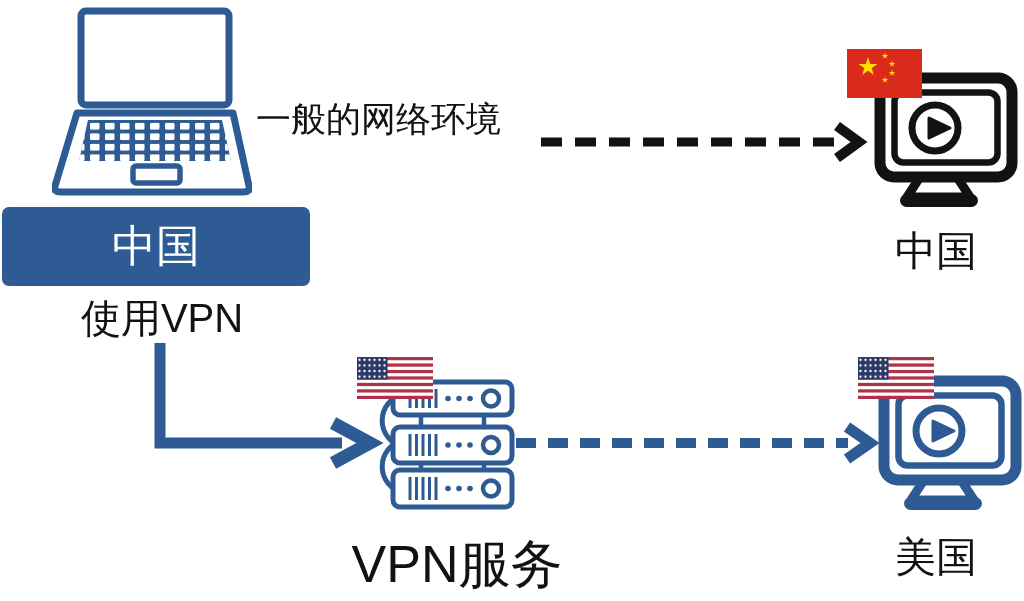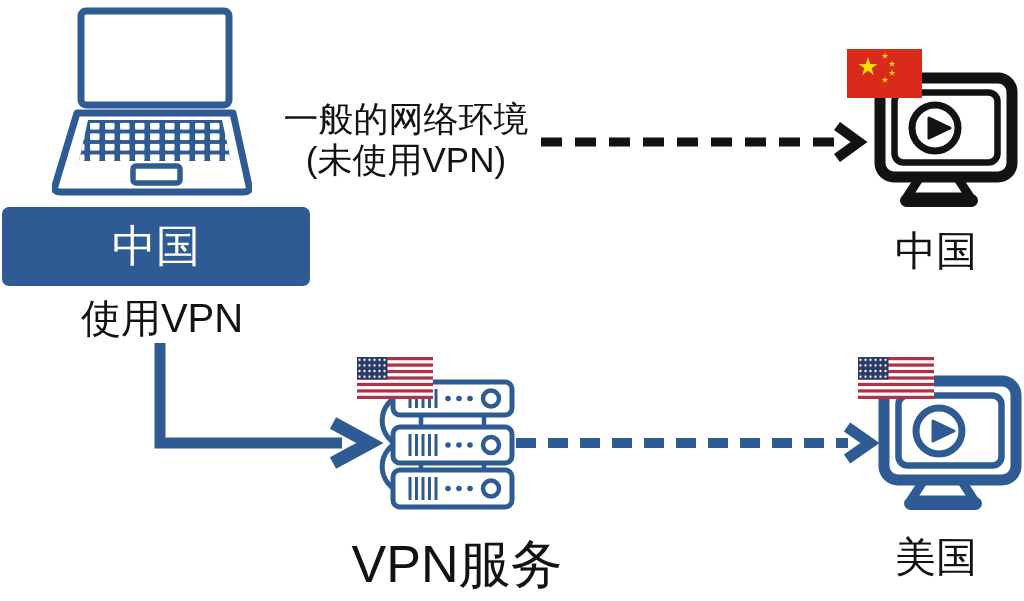--- a/index.html
+++ b/index.html
@@ -8,21 +8,21 @@
     font-family:"Liberation Sans","DejaVu Sans",sans-serif;overflow:hidden;
   }
   .abs{position:absolute;}
   .label{color:var(--line_black,#111);text-align:center;}
   .banner{
     background:var(--diagram_blue,#2E5B94);border-radius:7px;
     display:flex;align-items:center;justify-content:center;
   }
   .banner span{color:#fff;font-size:44px;}
   .caption{font-size:40px;}
-  .info{font-size:35px;line-height:41px;text-align:center;color:var(--line_black,#111);}
+  .info{font-size:35px;line-height:41px;color:var(--line_black,#111);}
   .country{font-size:41px;}
   .server-label{font-size:52px;}
   
   .sb{stroke:var(--diagram_blue,#2E5B94);}
   .fb{fill:var(--diagram_blue,#2E5B94);}
   .sk{stroke:var(--line_black,#111);}
   .fk{fill:var(--line_black,#111);}
   .fw{fill:#fff;}
   .nf{fill:none;}
 </style>
@@ -45,21 +45,20 @@
   </svg>
 
   <div class="abs banner" style="left:2px;top:207px;width:308px;height:79px">
     <span>中国</span>
   </div>
 
   <div class="abs label caption" style="left:8px;top:291px;width:308px">使用VPN</div>
 
   <div class="abs info" style="left:256px;top:98px;width:300px">
     <div>一般的网络环境</div>
-    <div>(未使用VPN)</div>
   </div>
 
   <svg class="abs" style="left:538px;top:122px" width="330" height="40" viewBox="0 0 330 40">
     <line x1="3" y1="20" x2="300" y2="20" class="sk nf" stroke-width="9" stroke-dasharray="21 13"></line>
     <polyline points="299,4 321,20 299,36" class="sk nf" stroke-width="10"></polyline>
   </svg>
 
   <svg class="abs" style="left:870px;top:68px" width="150" height="145" viewBox="0 0 150 145">
     <path d="M52,106 H85 L100,129 H37 Z" class="fw sk" stroke-width="9" stroke-linejoin="round"></path>
     <rect x="30" y="126" width="78" height="13" rx="6.5" class="fk"></rect>

